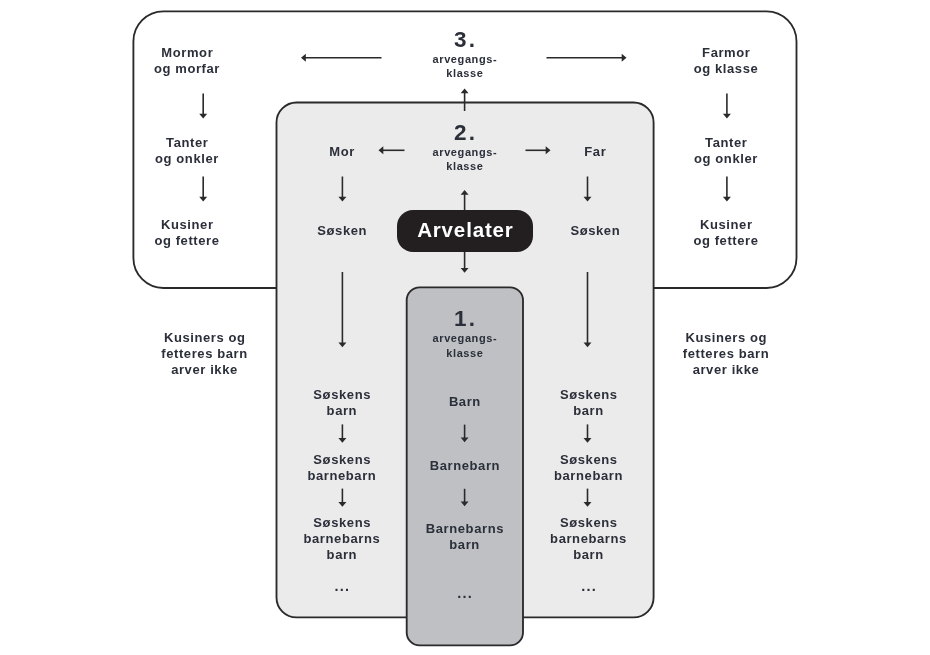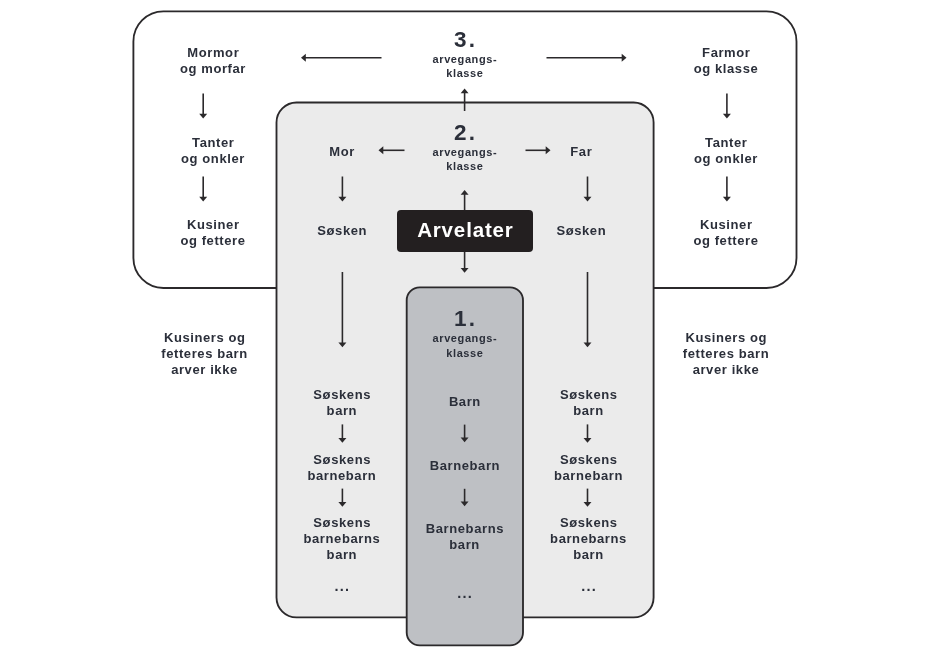--- a/index.html
+++ b/index.html
@@ -13,31 +13,31 @@
   .node{position:absolute;text-align:center;color:#2b2f3a;font-weight:bold;
         font-size:13px;line-height:16.1px;letter-spacing:0.6px;text-indent:0.6px;
         white-space:pre-line;}
   .cls{position:absolute;text-align:center;color:#2b2f3a;}
   .cls .num{display:block;font-weight:bold;font-size:22.5px;line-height:24.2px;
             letter-spacing:2.2px;text-indent:2.2px;}
   .cls .sub{display:block;font-weight:bold;font-size:11px;line-height:14.3px;
             letter-spacing:0.6px;text-indent:0.6px;}
   .dots{position:absolute;text-align:center;color:#2b2f3a;font-weight:bold;
         font-size:14.5px;letter-spacing:1.2px;text-indent:1.2px;width:80px;}
-  .pill{position:absolute;background:#231f20;border-radius:4px;
+  .pill{position:absolute;background:#231f20;border-radius:16px;
         display:flex;align-items:center;justify-content:center;
         left:397px;top:210px;width:136px;height:42px;}
   .pill span{color:#ffffff;font-weight:bold;font-size:20.5px;letter-spacing:0.85px;
              text-indent:0.85px;position:relative;top:-1px;}
 
   
-  .col-mat  {left:138px; width:150px;}   
+  .col-mat  {left:112px; width:150px;}   
   .col-pat  {left:651.0px; width:150px;}   
   .col-ml   {left:286.9px; width:110px;}   
-  .col-mr   {left:526px; width:110px;}   
+  .col-mr   {left:540px; width:110px;}   
   .col-ml-w {left:271.9px; width:140px;}
   .col-mr-w {left:518.5px; width:140px;}
   .col-c    {left:409.6px; width:110px;}   
   .col-c-cl {left:399.6px; width:130px;}
   .note-l   {left:124.5px; width:160px;}
   .note-r   {left:646.0px; width:160px;}
   .dots-ml  {left:301.7px;}
   .dots-mr  {left:548.6px;}
   .dots-c   {left:424.6px;}
 </style>

